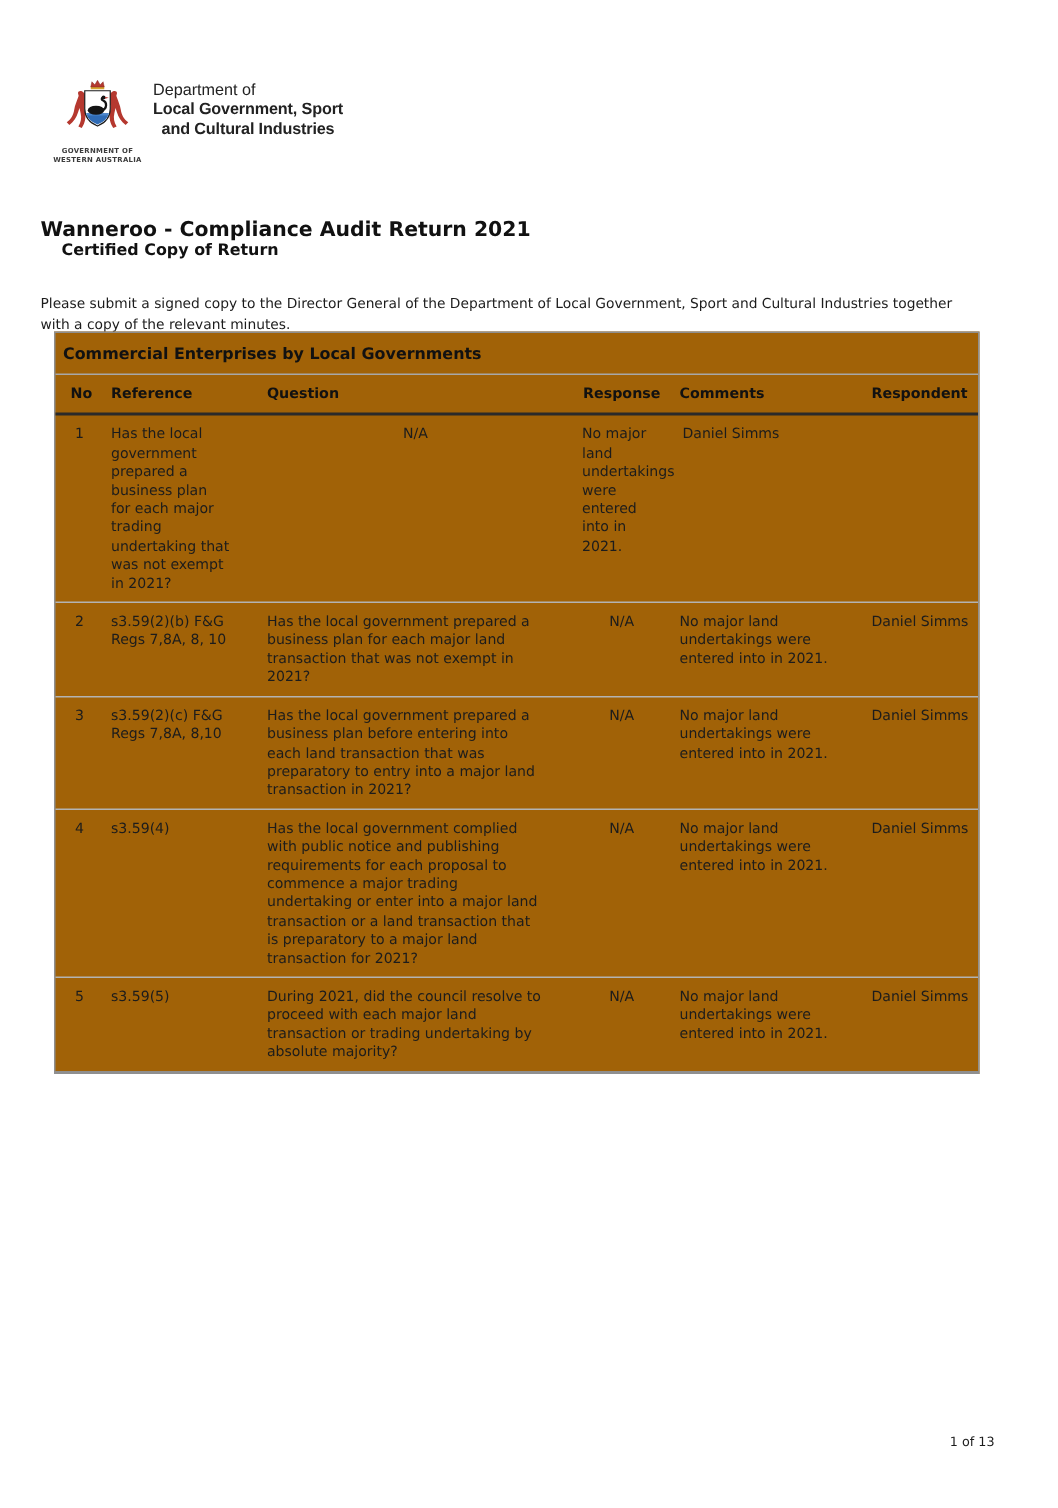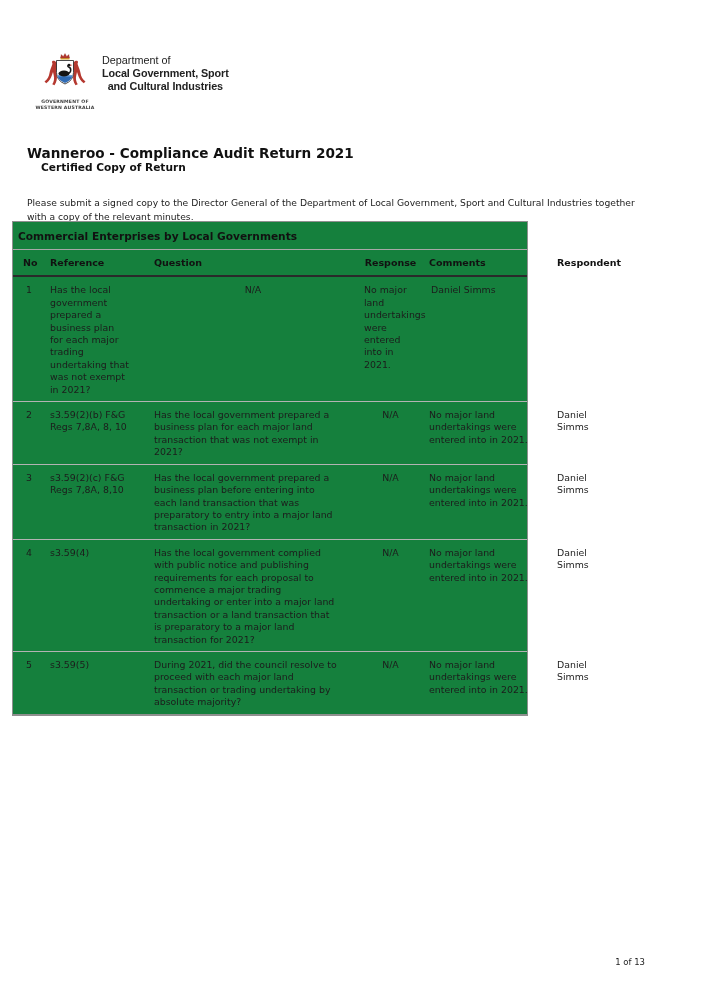--- a/index.html
+++ b/index.html
@@ -18,22 +18,22 @@
   .crest-col{width:62px;display:flex;flex-direction:column;align-items:center;}
   .crest-caption{margin-top:1px;text-align:center;font-size:4.6px;font-weight:bold;color:#3c3c3c;line-height:6px;letter-spacing:.2px;}
   .org-name{margin-left:6px;padding-top:2px;font-family:"Liberation Sans",sans-serif;font-size:10.8px;line-height:13px;color:#222;}
   .org-name .l2,.org-name .l3{font-weight:bold;letter-spacing:-.1px;text-align:center;}
 
   .doc-title{position:absolute;left:27px;top:129px;font-size:13.6px;font-weight:bold;color:#111;margin-top:16px;}
   .section-heading{position:absolute;left:27px;top:161px;font-size:10.6px;font-weight:bold;color:#111;margin-left:14px;}
   .instructions{position:absolute;left:27px;top:196px;width:618px;font-size:9.2px;line-height:13.5px;color:#1c1c1c;}
 
   .audit-box{
-    position:absolute;left:12px;top:221px;width:516px;box-sizing:border-box;
-    border:1px solid #8f8f8f;border-bottom-width:2px;background:#15803d;
+    position:absolute;left:36px;top:221px;width:617px;box-sizing:border-box;
+    border:1px solid #8f8f8f;border-bottom-width:2px;background:#a16207;
   }
   .audit-box .box-title{
     padding:8px 5px 7px 5px;font-size:10.6px;font-weight:bold;color:#111;
     border-bottom:1px solid #a8a8a8;
   }
   .grid-row{
     display:grid;grid-template-columns:31px 104px 210px 65px 126px 1fr;
     font-size:9.4px;line-height:12.4px;
   }
   .head-row{
@@ -44,21 +44,21 @@
   .data-row:last-child{border-bottom:none;}
   .c-no{padding-left:13px;}
   .head-row .c-no{padding-left:10px;}
   .c-ref{padding-left:6px;padding-right:10px;}
   .c-q{padding-left:6px;padding-right:19px;}
   .c-resp{text-align:center;padding:0 4px;}
   .c-com{padding-left:6px;padding-right:14px;}
   .c-resd{padding-left:8px;padding-right:6px;}
   .r1{min-height:45px;} .r2{min-height:44px;} .r3{min-height:56px;} .r4{min-height:92px;} .r5{min-height:44px;}
 
-  .page-footer{position:absolute;top:957px;right:60px;font-size:8.5px;color:#1c1c1c;}
+  .page-footer{position:absolute;top:957px;right:42px;font-size:8.5px;color:#1c1c1c;}
 </style>
 </head>
 <body>
 
 <div class="page">
 
 
   <div class="logo-block">
     <div class="crest-col">
       <span>

